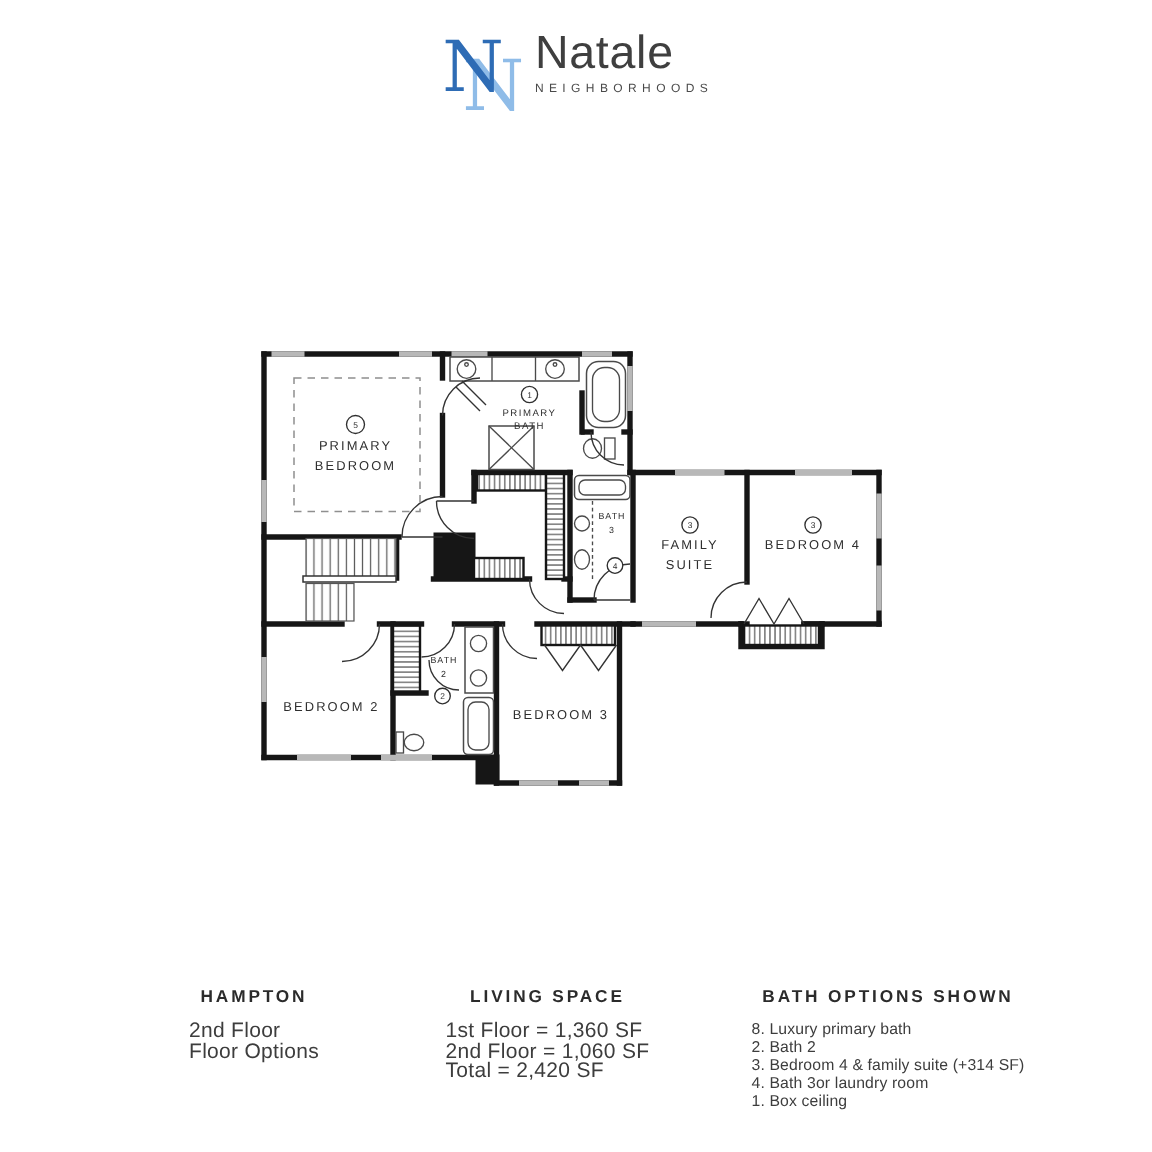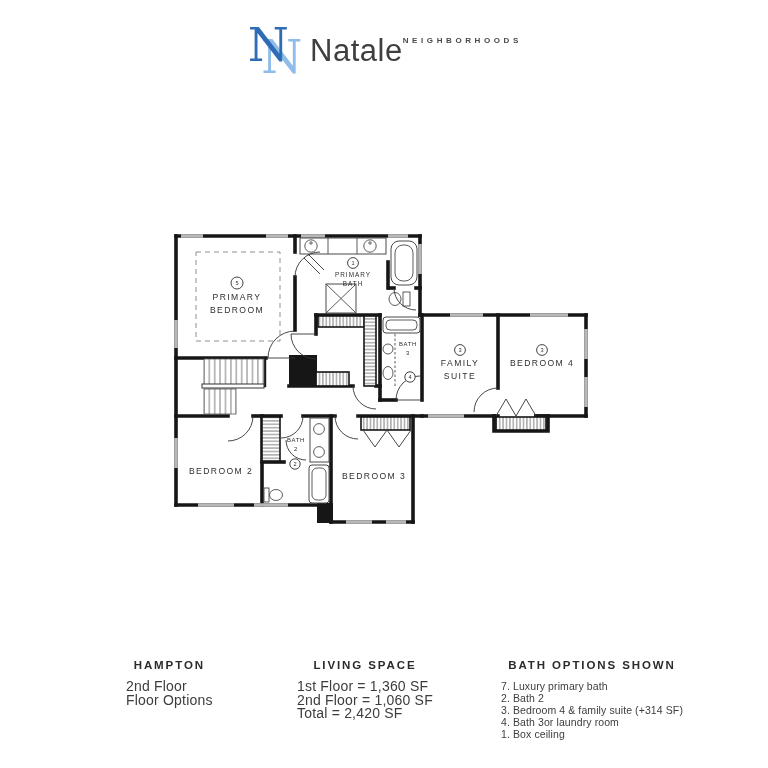--- a/index.html
+++ b/index.html
@@ -2,23 +2,23 @@
 <html><head>
 <meta charset="utf-8">
 <style>
   html,body{margin:0;padding:0;background:#ffffff;}
   .page{position:relative;width:768px;height:768px;background:#ffffff;overflow:hidden;
         font-family:"Liberation Sans",sans-serif;}
   
   .logo{position:absolute;top:12px;left:0;width:768px;display:flex;justify-content:center;
         align-items:flex-start;gap:8px;}
   .monogram{width:56px;height:70px;}
-  .brand-block{display:flex;flex-direction:row;margin-top:22px;}
+  .brand-block{display:flex;flex-direction:column;margin-top:6px;}
   .brand-name{font-size:31px;font-weight:500;color:#3f3f3f;letter-spacing:0.5px;line-height:1.1;}
-  .brand-tagline{font-size:8px;font-weight:bold;color:#4a4a4a;letter-spacing:3.6px;margin-top:2px;text-align:center;}
+  .brand-tagline{font-size:8px;font-weight:normal;color:#4a4a4a;letter-spacing:3.6px;margin-top:2px;text-align:center;}
   
   .plan-wrap{position:absolute;left:158px;top:222px;width:434px;height:310px;}
   .plan-wrap svg{display:block;}
   .wall{stroke:#161616;stroke-width:3.6;fill:none;stroke-linecap:square;}
   .wallthin{stroke:#161616;stroke-width:2.4;fill:none;stroke-linecap:square;}
   .win{stroke:#b8b8b8;stroke-width:3.6;fill:none;stroke-linecap:butt;}
   .blk{fill:#161616;stroke:none;}
   .fix{stroke:#4a4a4a;stroke-width:1;fill:#ffffff;}
   .fixl{stroke:#4a4a4a;stroke-width:0.9;fill:none;}
   .arc{stroke:#333333;stroke-width:0.9;fill:none;}
@@ -256,20 +256,20 @@
 
   <div class="fcol col-space">
     <div class="ftitle">LIVING SPACE</div>
     <div class="fline">1st Floor = 1,360 SF</div>
     <div class="fline">2nd Floor = 1,060 SF</div>
     <div class="fline">Total = 2,420 SF</div>
   </div>
 
   <div class="fcol col-options">
     <div class="ftitle">BATH OPTIONS SHOWN</div>
-    <div class="fitem">7. Luxury primary bath</div>
+    <div class="fitem">8. Luxury primary bath</div>
     <div class="fitem">2. Bath 2</div>
     <div class="fitem">3. Bedroom 4 &amp; family suite (+314 SF)</div>
     <div class="fitem">4. Bath 3or laundry room</div>
     <div class="fitem">1. Box ceiling</div>
   </div>
 
 </div>
 
 </body></html>

